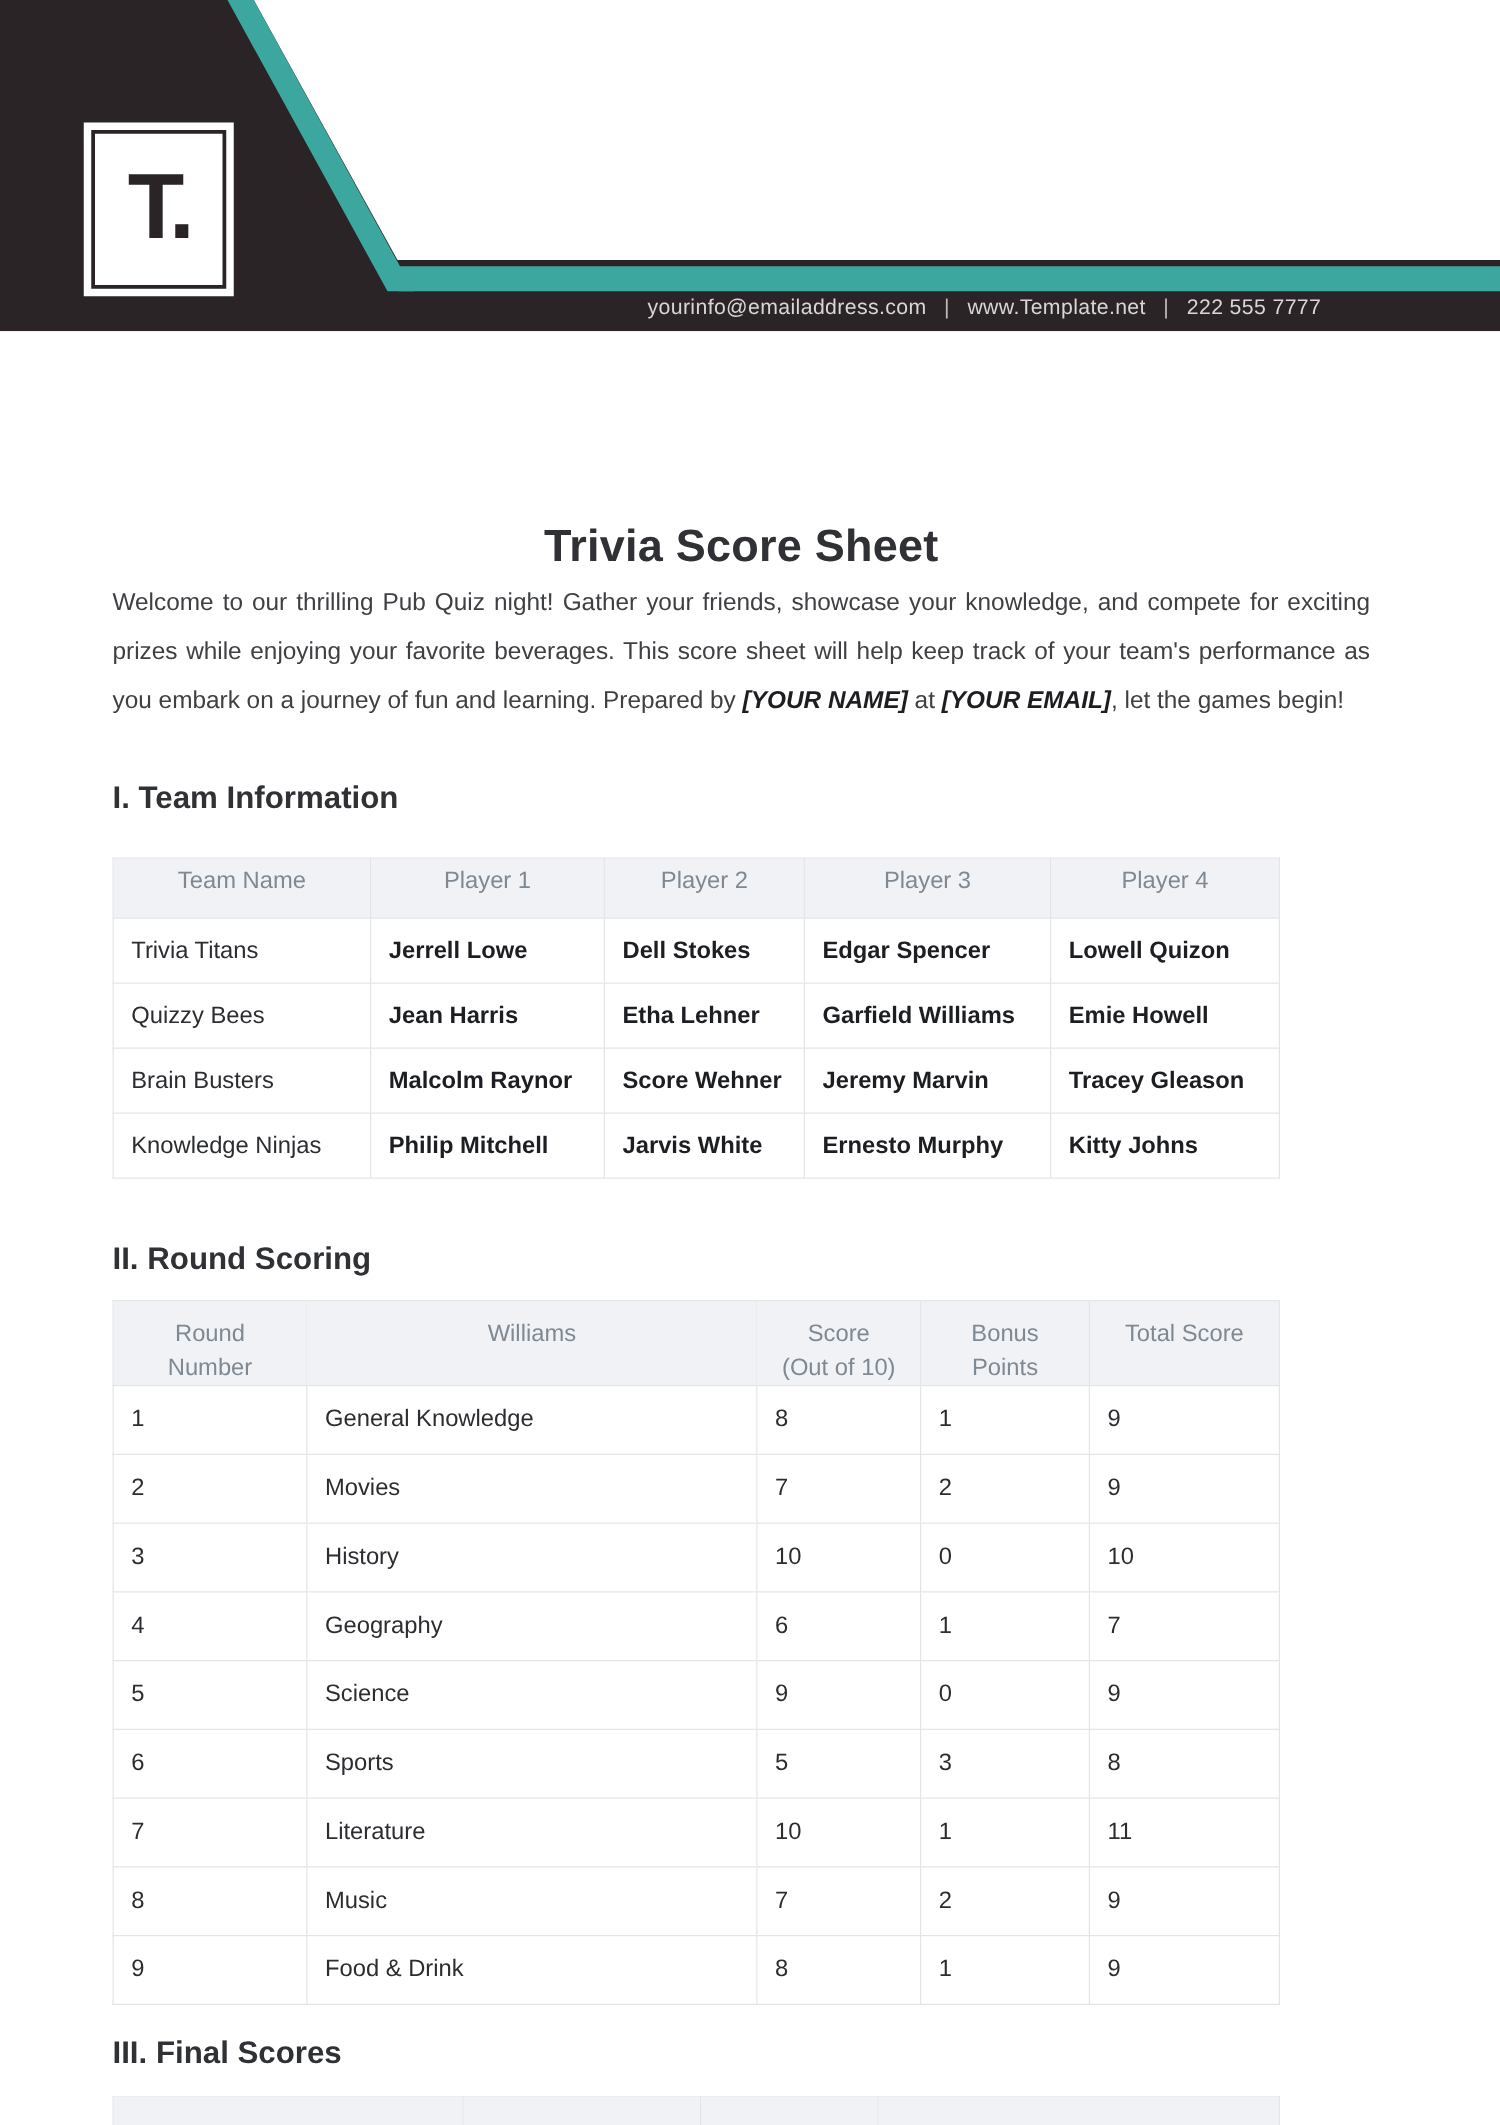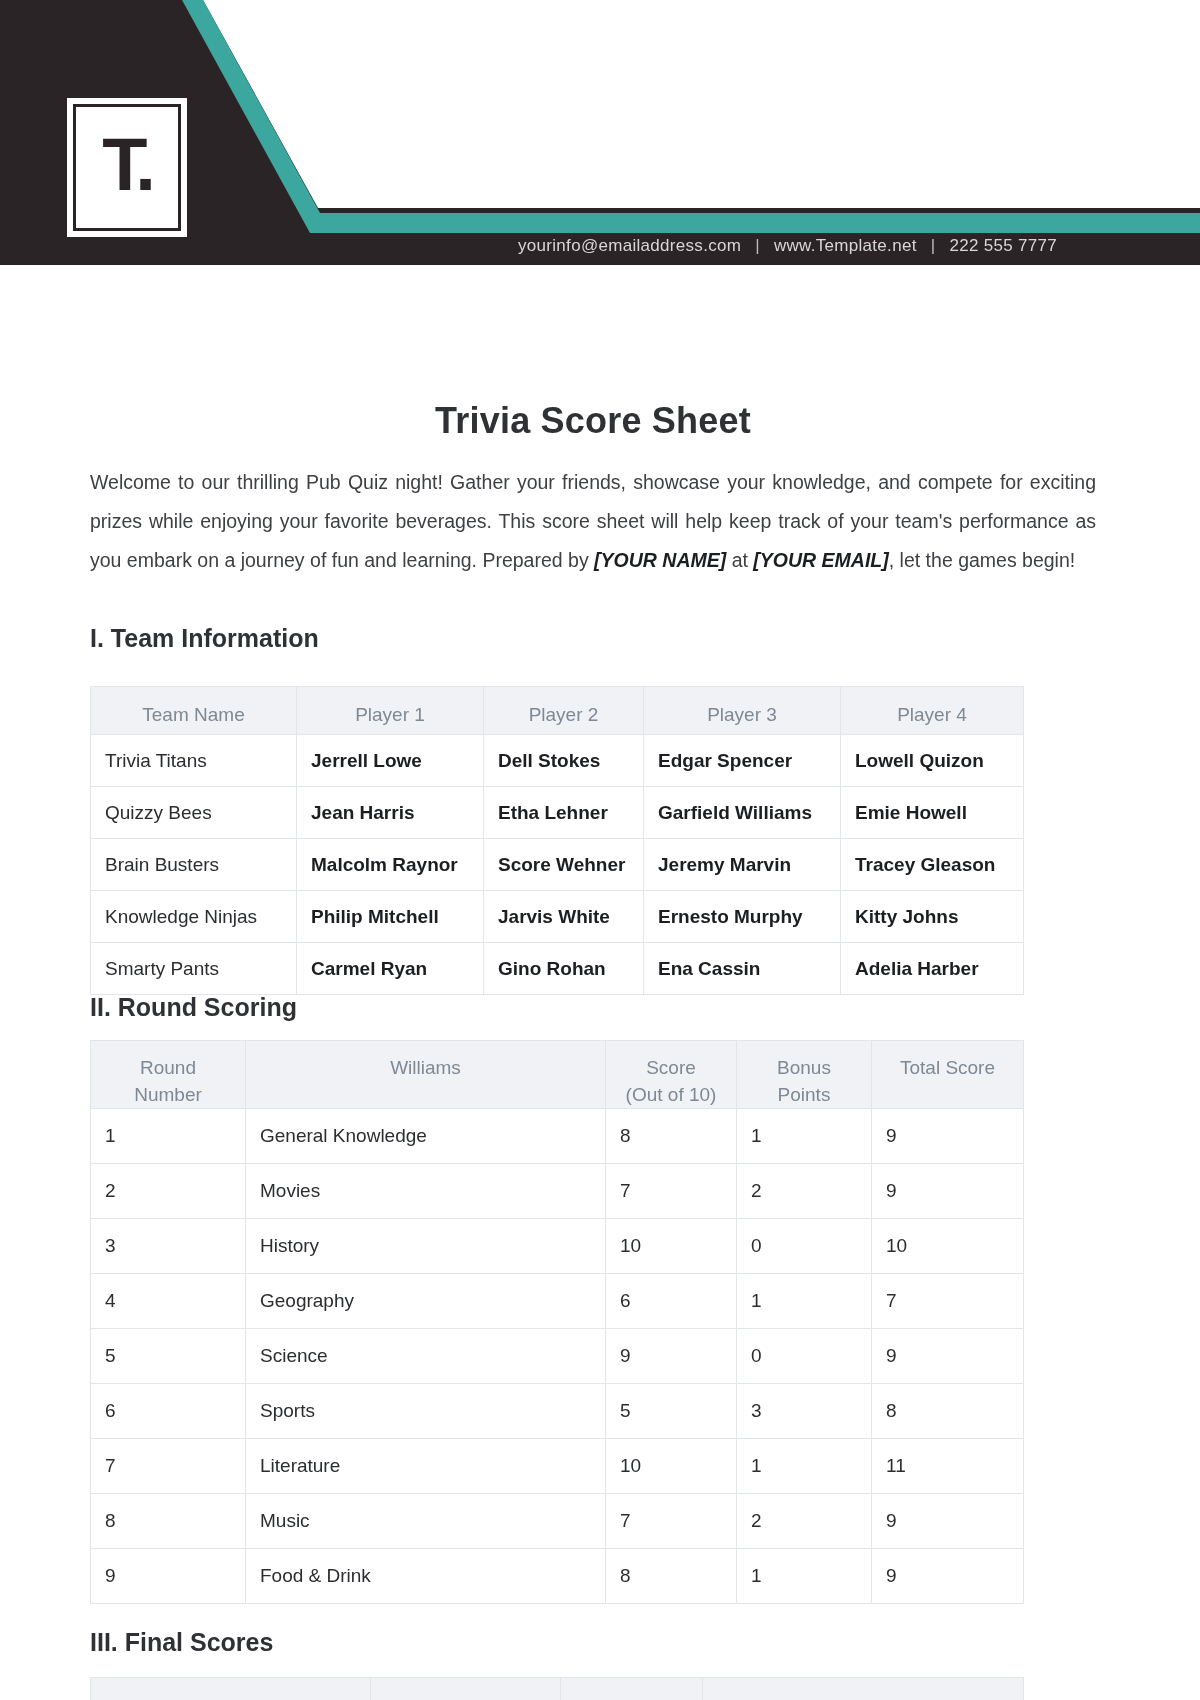--- a/index.html
+++ b/index.html
@@ -14,37 +14,37 @@
   .banner{position:absolute;top:0;left:0;width:1200px;height:265px;}
   .logo-box{position:absolute;left:67px;top:98px;width:120px;height:139px;background:#fff;}
   .logo-inner{position:absolute;inset:6px;border:3px solid var(--dark);
               display:flex;align-items:center;justify-content:center;}
   .logo-text{font-size:74px;font-weight:800;letter-spacing:-4px;color:var(--dark);
              line-height:1;padding-bottom:6px;}
   .contact{position:absolute;top:231px;right:143px;height:30px;line-height:30px;
            font-size:17px;color:var(--contact-text);letter-spacing:.3px;white-space:nowrap;text-align:right;}
   .contact .sep{display:inline-block;margin:0 14px;opacity:.85;}
   
-  .title{position:absolute;top:400px;left:90px;width:1006px;text-align:center;
+  .title{position:absolute;top:416px;left:90px;width:1006px;text-align:center;
          font-size:36px;font-weight:700;color:var(--ink);letter-spacing:.2px;}
   .intro{position:absolute;top:463px;left:90px;width:1006px;font-size:19.5px;
          line-height:39px;text-align:justify;color:var(--body-text);}
   .intro b{color:var(--bold-text);font-style:italic;}
   .sec-heading{position:absolute;left:90px;font-size:25px;font-weight:700;color:var(--ink);}
   .h-team{top:624px;} .h-round{top:993px;} .h-final{top:1628px;}
   
   table{border-collapse:collapse;table-layout:fixed;position:absolute;left:90px;width:933px;
         font-size:19px;}
   th,td{border:1px solid var(--border);overflow:hidden;white-space:nowrap;}
   th{background:var(--header-bg);color:var(--header-text);font-weight:400;
      vertical-align:top;padding-top:13px;text-align:center;line-height:27px;}
   th span{display:block;}
   td{color:#2b2d30;padding-left:14px;text-align:left;vertical-align:middle;}
   .tbl-team{top:686px;}
-  .tbl-team th{height:48px;padding-top:14px;margin-top:14px;}
+  .tbl-team th{height:48px;padding-top:4px;margin-top:14px;}
   .tbl-team td{height:52px;}
   .tbl-team td.bold{font-weight:700;color:var(--bold-text);}
   .tbl-round{top:1040px;}
   .tbl-round th{height:62px;margin-top:16px;}
   .tbl-round td{height:55px;}
   .tbl-final{top:1677px;}
   .tbl-final th{height:40px;}
 </style>
 </head>
 <body>
@@ -113,27 +113,20 @@
         <td class="bold">Jeremy Marvin</td>
         <td class="bold">Tracey Gleason</td>
       </tr>
       <tr>
         <td>Knowledge Ninjas</td>
         <td class="bold">Philip Mitchell</td>
         <td class="bold">Jarvis White</td>
         <td class="bold">Ernesto Murphy</td>
         <td class="bold">Kitty Johns</td>
       </tr>
-      <tr>
-        <td>Smarty Pants</td>
-        <td class="bold">Carmel Ryan</td>
-        <td class="bold">Gino Rohan</td>
-        <td class="bold">Ena Cassin</td>
-        <td class="bold">Adelia Harber</td>
-      </tr>
     </tbody>
   </table>
 
   <h2 class="sec-heading h-round">II. Round Scoring</h2>
 
   <table class="tbl-round">
     <colgroup>
       <col style="width:155px">
         <col style="width:360px">
         <col style="width:131px">

